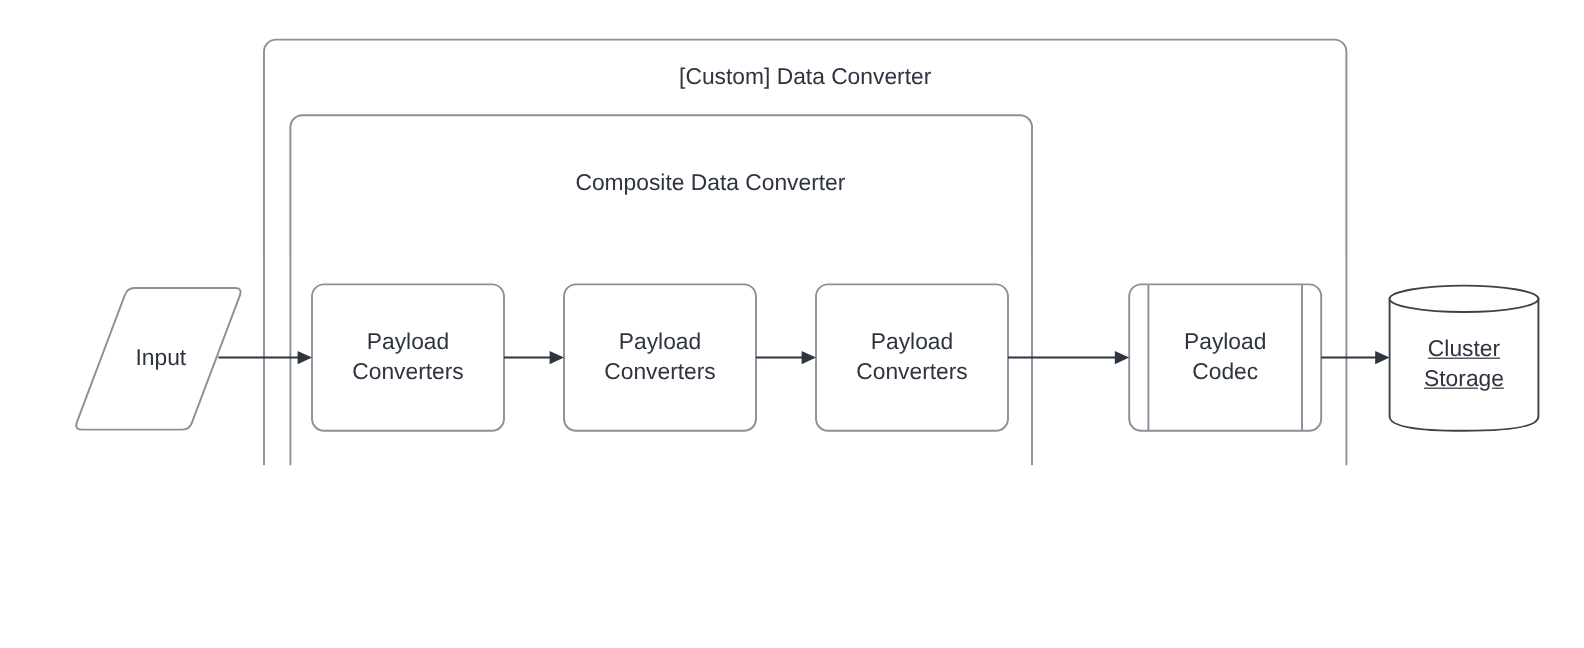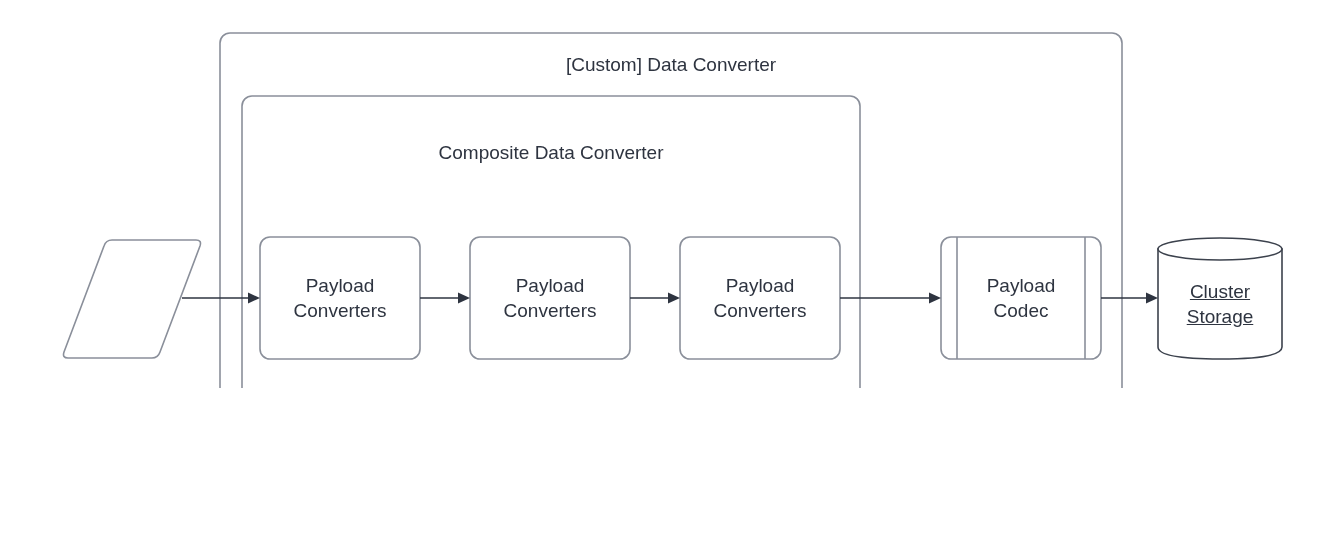--- a/index.html
+++ b/index.html
@@ -132,22 +132,23 @@
 
     <g>
       <line class="connector" x1="1101" y1="298" x2="1149" y2="298"></line>
       <polygon class="arrowhead" points="1158,298 1146,292.5 1146,303.5"></polygon>
     </g>
 
   </svg>
 
   <div class="lbl lbl-container-title" style="left:220px; top:52px; width:902px;">[Custom] Data Converter</div>
 
-  <div class="lbl lbl-container-title" style="left:242px; top:140px; width:618px;">Composite Data Converter</div>
+  <div class="lbl lbl-container-title" style="left:242px; top:140px; width:618px;padding-left:41px;">Composite Data Converter</div>
 
+  <div class="lbl lbl-node node-label-box" style="left:68px; top:240px; width:132px; height:118px;">Input</div>
 
   <div class="lbl lbl-node node-label-box" style="left:260px; top:237px; width:160px; height:122px;">Payload
 Converters</div>
 
   <div class="lbl lbl-node node-label-box" style="left:470px; top:237px; width:160px; height:122px;">Payload
 Converters</div>
 
   <div class="lbl lbl-node node-label-box" style="left:680px; top:237px; width:160px; height:122px;">Payload
 Converters</div>
 

